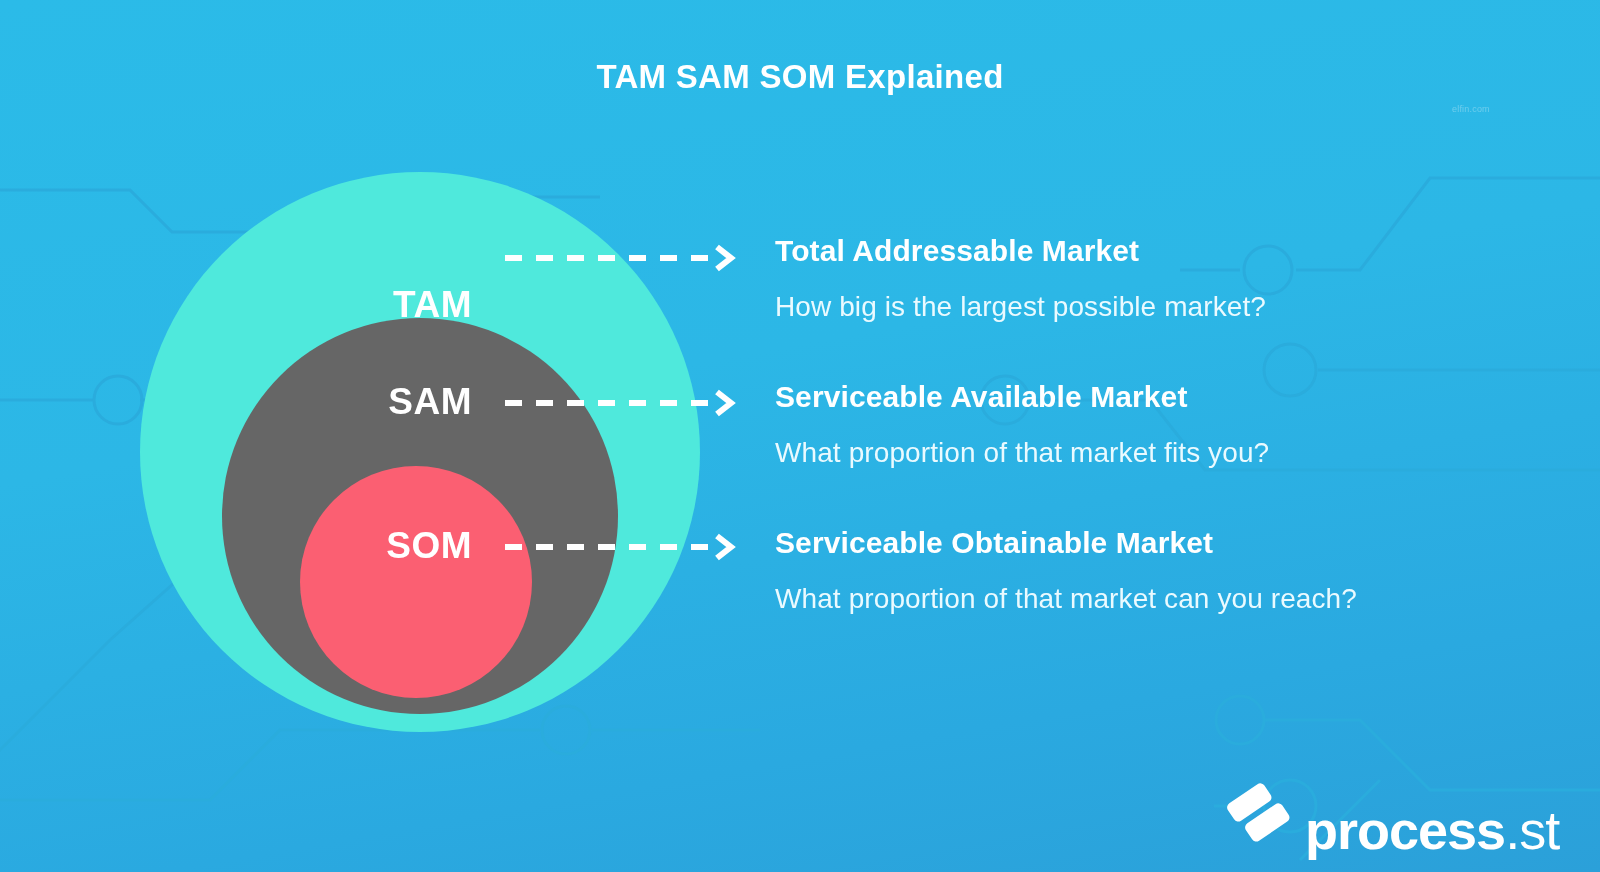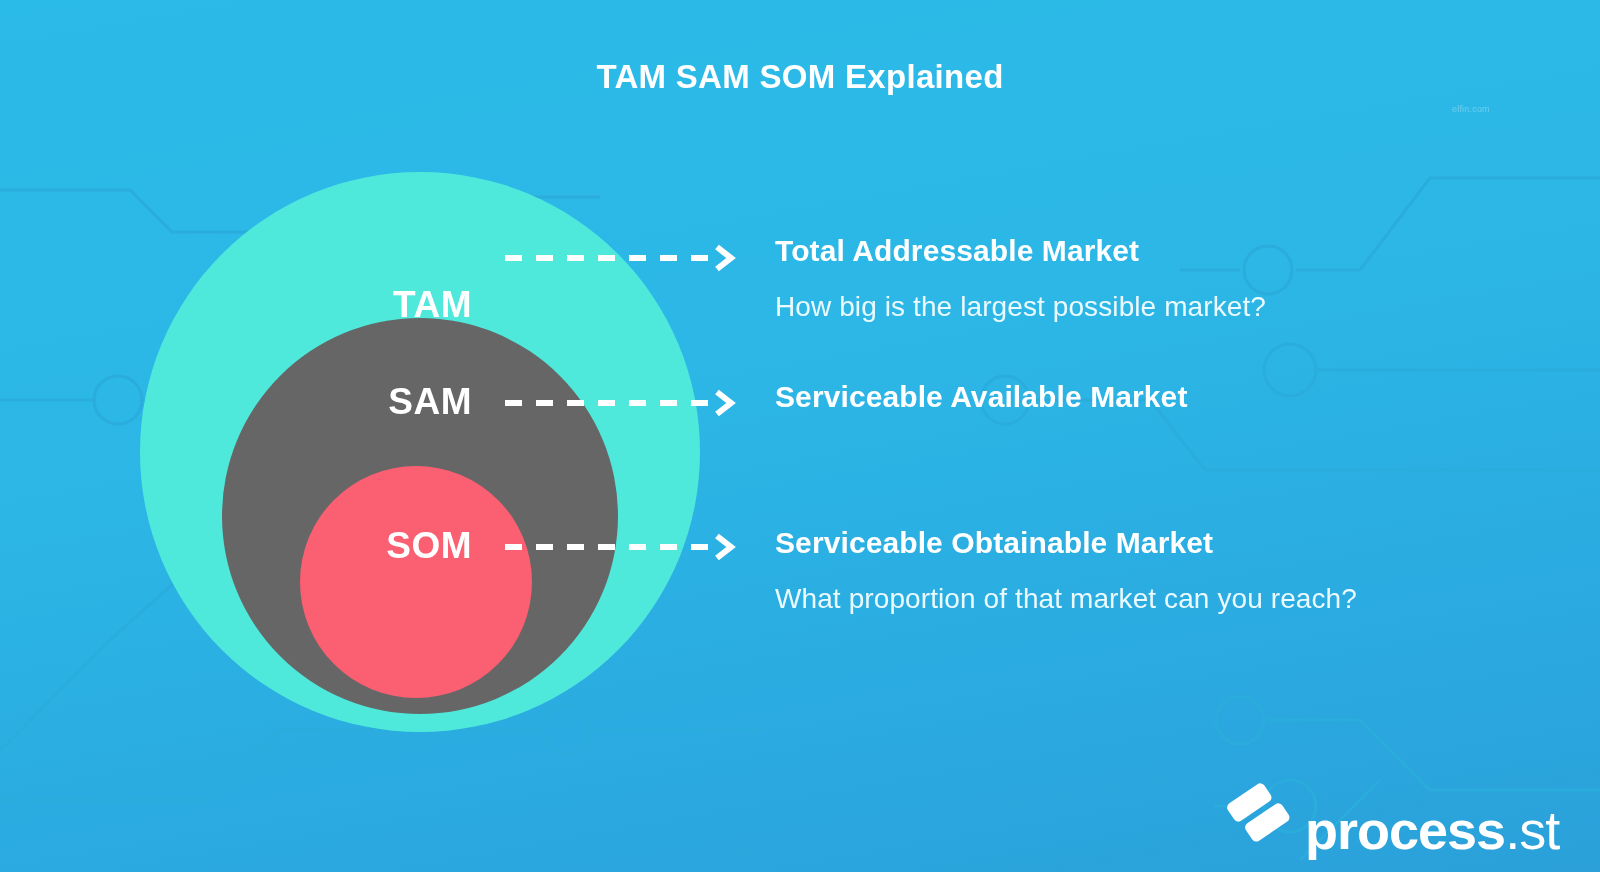--- a/index.html
+++ b/index.html
@@ -252,20 +252,21 @@
 
   <div class="text-column">
 
     <div class="market-item item-tam">
       <div class="market-title">Total Addressable Market</div>
       <div class="market-sub">How big is the largest possible market?</div>
     </div>
 
     <div class="market-item item-sam">
       <div class="market-title">Serviceable Available Market</div>
+      <div class="market-sub">What proportion of that market fits you?</div>
     </div>
 
     <div class="market-item item-som">
       <div class="market-title">Serviceable Obtainable Market</div>
       <div class="market-sub">What proportion of that market can you reach?</div>
     </div>
 
   </div>
 
   <div class="brand-logo">

